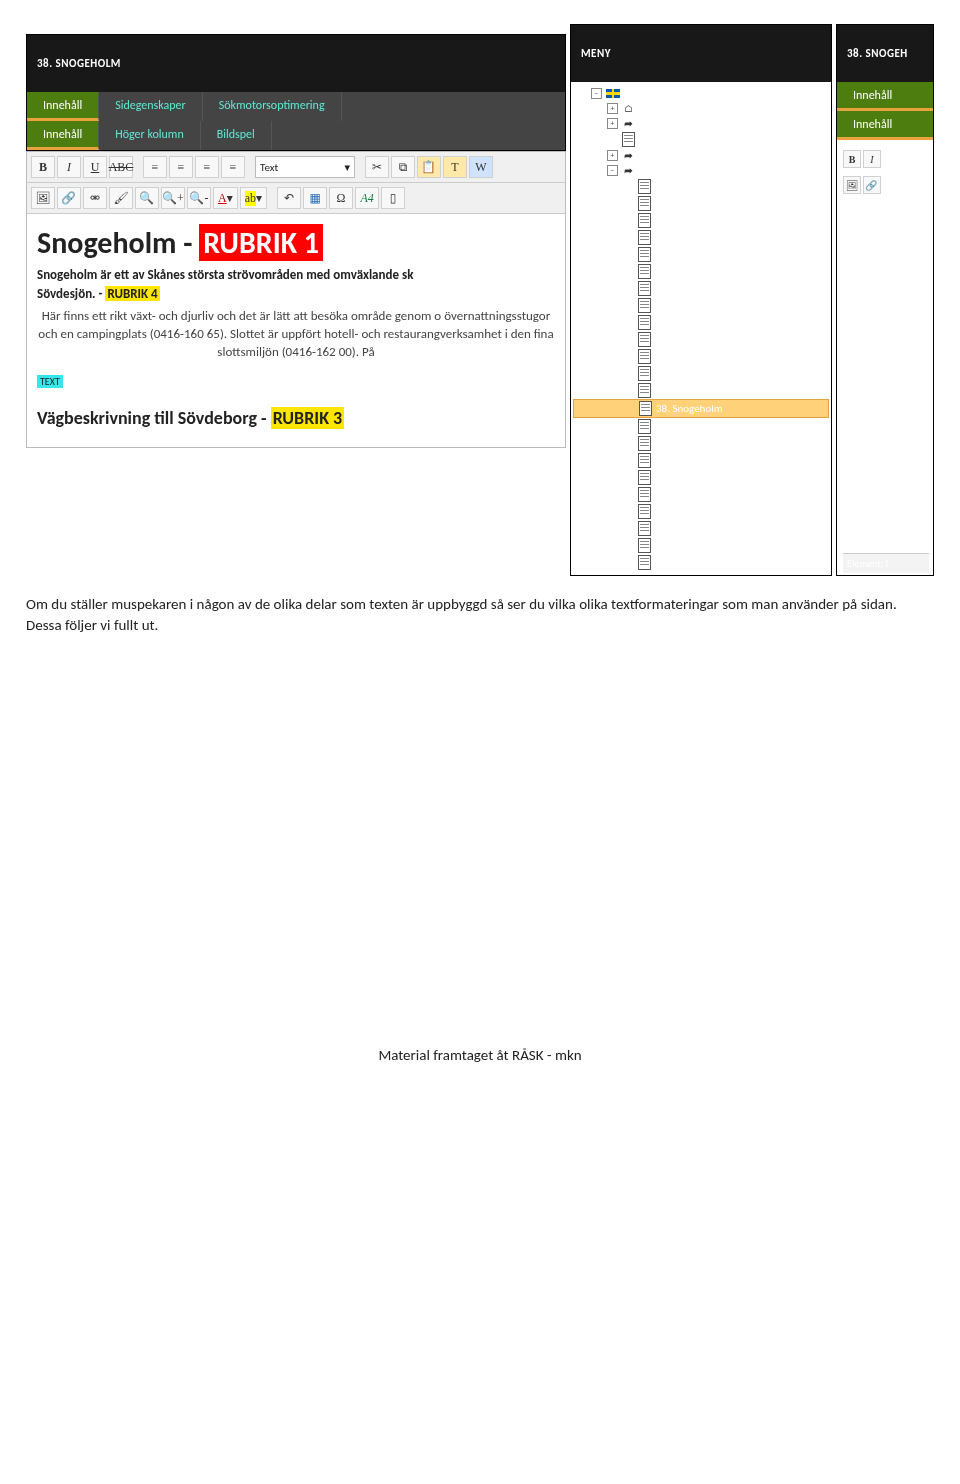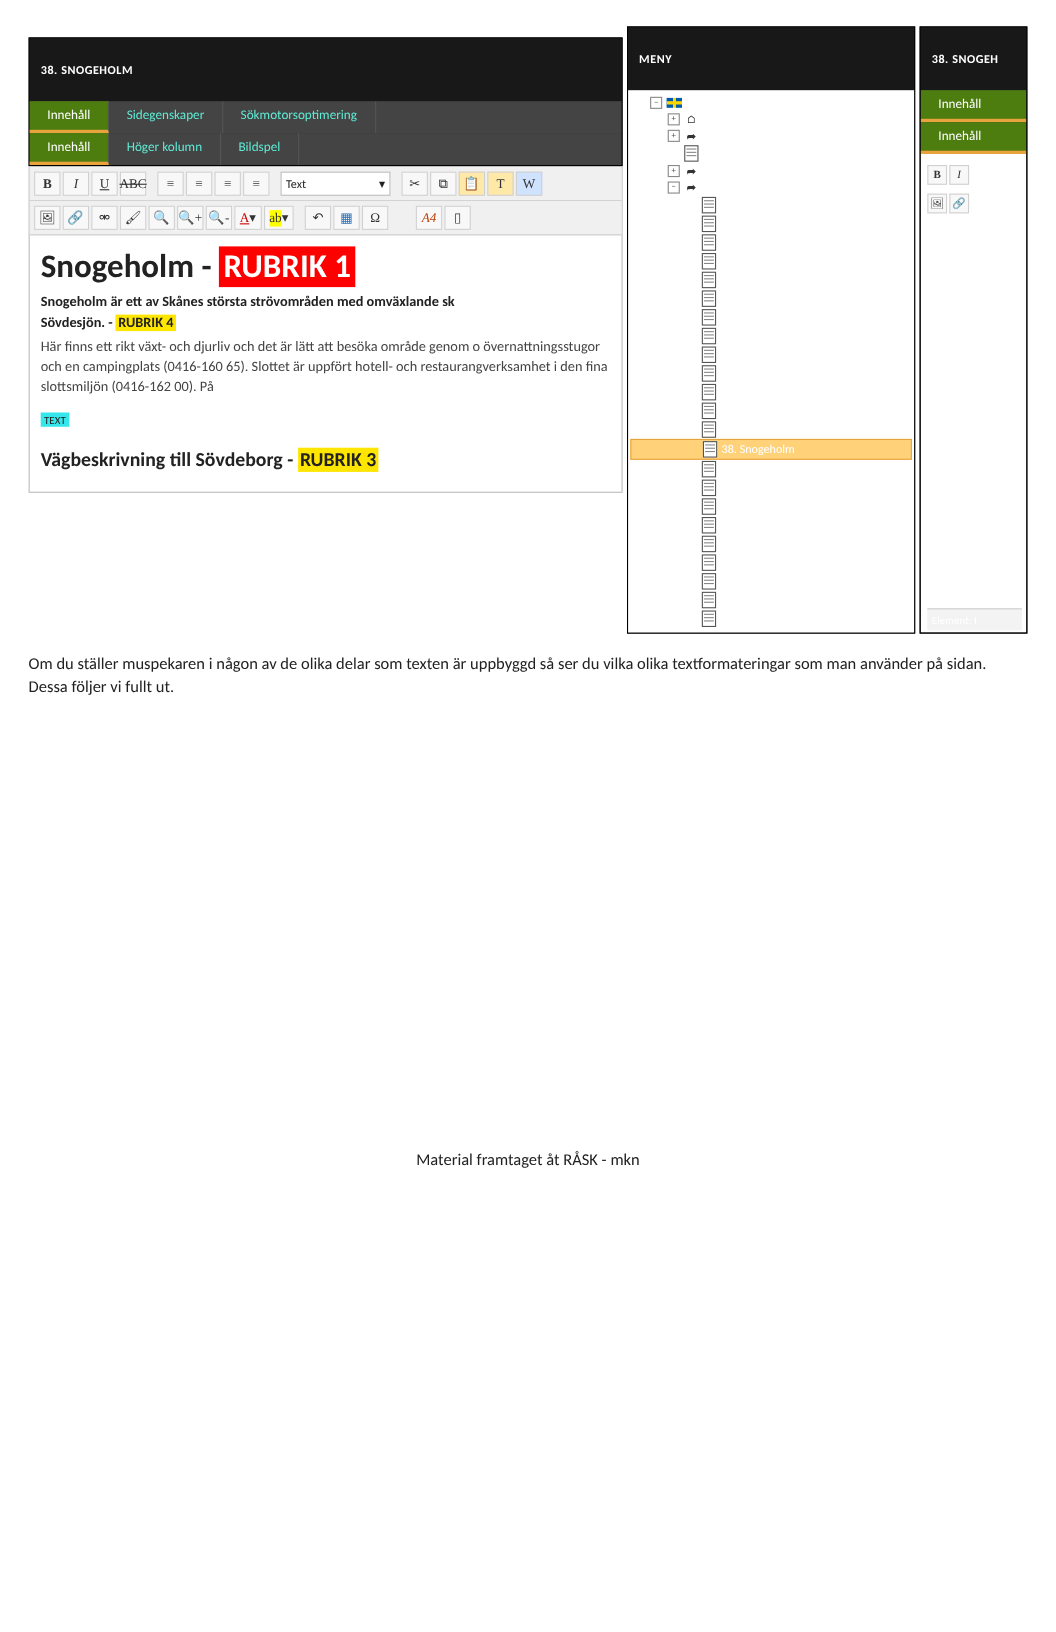--- a/index.html
+++ b/index.html
@@ -107,21 +107,21 @@
     font-family: Calibri, Arial, sans-serif;
   }
   .eb-h1 {
     font-size: 30px;
     font-weight: bold;
     margin: 0 0 6px 0;
   }
   .hl-red { background: #ff0000; color: #ffffff; padding: 0 4px; }
   .eb-lead { font-weight: bold; font-size: 13px; margin: 0 0 4px 0; }
   .hl-yellow { background: #ffe600; padding: 0 2px; font-weight: bold; }
-  .eb-p { font-size: 13px; color: #444; margin: 6px 0 10px 0; line-height: 1.4; }
+  .eb-p { font-size: 13px; color: #444; margin: 6px 0 10px 0; line-height: 1.4; text-align: center; }
   .hl-cyan { background: #35e6ea; font-size: 10px; padding: 0 3px; display: inline-block; }
   .eb-h3 { font-size: 18px; font-weight: bold; margin: 18px 0 4px 0; }
   
   .meny-panel {
     flex: 0 0 260px;
     border: 1px solid #000;
   }
   .tree {
     background: #fff;
     font-size: 11px;
@@ -256,21 +256,21 @@
           <span class="tbtn">🖌</span>
           <span class="tbtn">🔍</span>
           <span class="tbtn">🔍+</span>
           <span class="tbtn">🔍-</span>
           <span class="tbtn w"><u style="color:#c00">A</u> ▾</span>
           <span class="tbtn w"><span style="background:#ff0">ab</span> ▾</span>
           <span class="sep"></span>
           <span class="tbtn">↶</span>
           <span class="tbtn" style="color:#2a6fb5;">▦</span>
           <span class="tbtn">Ω</span>
-          <span class="tbtn" style="font-style:italic;color:#c2410c;margin-left:23px;">A4</span>
+          <span class="tbtn" style="font-style:italic;color:#15803d;">A4</span>
           <span class="tbtn">▯</span>
         </div>
 
         <div class="editor-body">
           <div class="eb-h1">
             <span>Snogeholm - </span><span class="hl-red">RUBRIK 1</span>
           </div>
           <div class="eb-lead">Snogeholm är ett av Skånes största strövområden med omväxlande sk</div>
           <div class="eb-lead">
             <span>Sövdesjön. - </span><span class="hl-yellow">RUBRIK 4</span>

